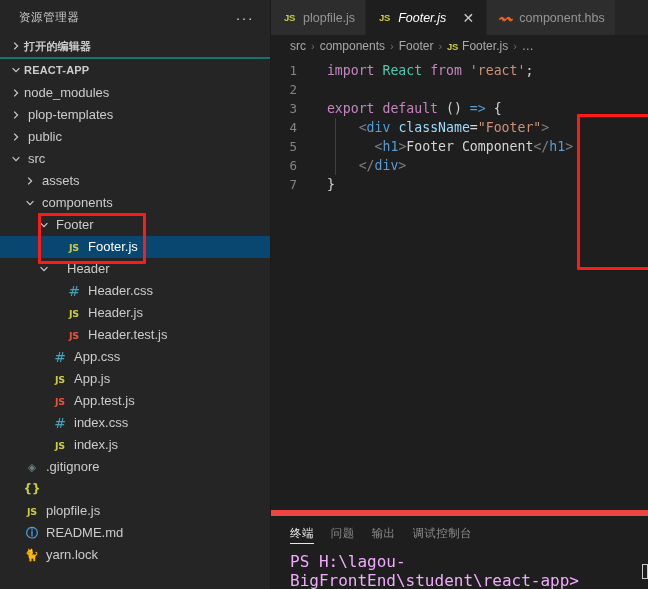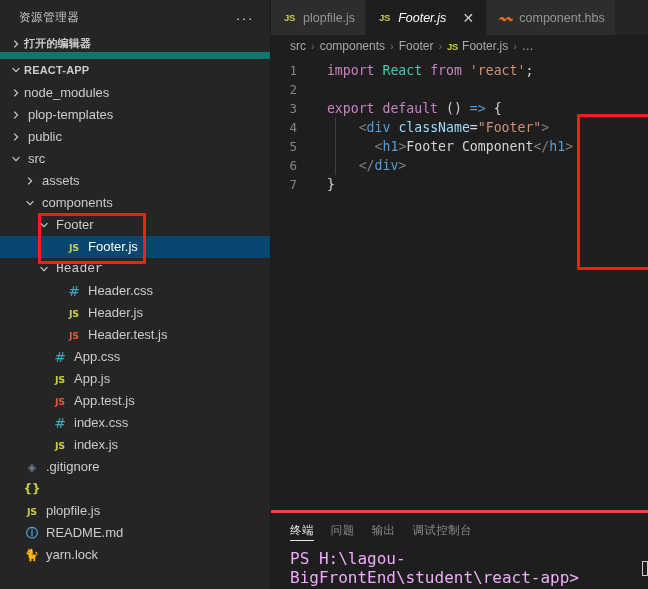--- a/index.html
+++ b/index.html
@@ -29,21 +29,21 @@
   .sb-header-title { font-size: 11.5px; color: #cccccc; }
   .more-dots {
     color: #cccccc; font-size: 15px; letter-spacing: 1.2px;
     line-height: 10px; cursor: pointer; padding: 2px 4px;
   }
   .section-row {
     height: 22px; display: flex; align-items: center;
     font-size: 11px; font-weight: bold; color: #cccccc;
     padding-left: 8px; letter-spacing: .2px; cursor: pointer;
   }
-  .section-open-editors { border-bottom: 7px solid #0f766e; height: 24px; }
+  .section-open-editors { border-bottom: 2px solid #0f766e; height: 24px; }
   .chev {
     width: 16px; display: inline-flex; align-items: center;
     justify-content: center; flex: 0 0 16px; color: #cccccc;
   }
   .chev svg { display: block; }
 
   .tree { flex: 1; overflow: hidden; padding-top: 1px; }
   .row {
     height: 22px; display: flex; align-items: center;
     font-size: 13px; color: #cccccc; cursor: pointer;
@@ -128,21 +128,21 @@
   .str  { color: #ce9178; }
   .plain{ color: #d4d4d4; }
   .tag  { color: #569cd6; }
   .attr { color: #9cdcfe; }
   .punc { color: #808080; }
   .arrow{ color: #569cd6; }
 
   
   .panel {
     height: 79px; flex: 0 0 79px; background: #1e1e1e;
-    border-top: 3px solid #ef4444;
+    border-top: 6px solid #ef4444;
     display: flex; flex-direction: column;
   }
   .panel-tabs {
     height: 34px; display: flex; align-items: center;
     gap: 17px; padding: 0 19px; flex: 0 0 34px;
   }
   .ptab {
     font-size: 11.5px; color: #8c8c8c; cursor: pointer;
     height: 34px; display: flex; align-items: center;
     position: relative; letter-spacing: .4px;
@@ -262,21 +262,21 @@
         <div class="row selected" style="padding-left: 50px;">
           <span class="ico ico-js" style="margin-left: 16px;">JS</span>
           <span class="label">Footer.js</span>
         </div>
         <div class="row" style="padding-left: 36px;">
           <span class="chev">
             <svg width="10" height="10" viewBox="0 0 10 10">
               <path d="M1.6 3.2 L5 6.6 L8.4 3.2" stroke="currentColor" stroke-width="1.2" fill="none"></path>
             </svg>
           </span>
-          <span class="label" style="margin-left: 4px; font-family: Liberation Mono, monospace;">Header</span>
+          <span class="label" style="margin-left: 15px;">Header</span>
         </div>
         <div class="row" style="padding-left: 50px;">
           <span class="ico ico-css" style="margin-left: 16px;">#</span>
           <span class="label">Header.css</span>
         </div>
         <div class="row" style="padding-left: 50px;">
           <span class="ico ico-js" style="margin-left: 16px;">JS</span>
           <span class="label">Header.js</span>
         </div>
         <div class="row" style="padding-left: 50px;">

